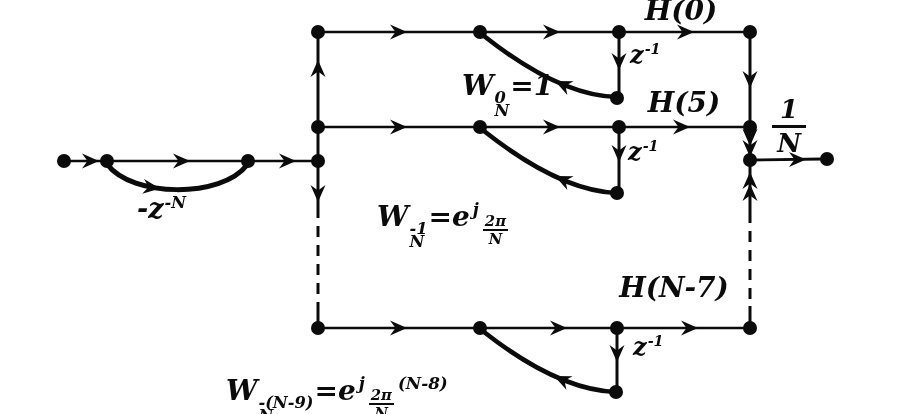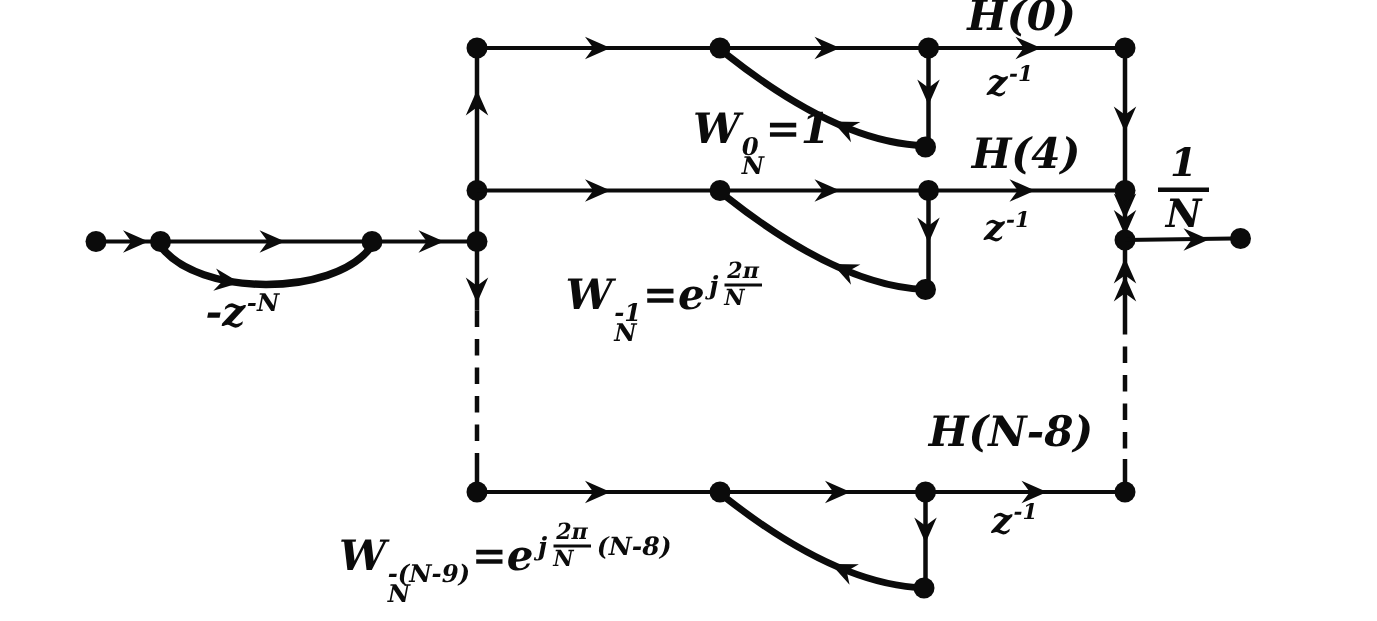--- a/index.html
+++ b/index.html
@@ -45,40 +45,41 @@
     align-items: center;
     gap: 4px;
     font-size: 60%;
     position: relative;
     top: -0.62em;
     margin-left: 3px;
   }
   .exp .frac {
     display: inline-flex;
     flex-direction: column;
-    align-items: flex-start;
+    align-items: center;
     font-size: 88%;
     line-height: 1.08;
+    margin-top: 40px;
   }
   .exp .frac .fnum { border-bottom: 2px solid var(--ink); padding: 0 2px; }
   .exp .frac .fden { padding-top: 0px; }
 
   .bigfrac {
     position: absolute;
     text-align: center;
     font-weight: bold;
     font-style: italic;
     font-size: 26px;
     line-height: 1.1;
     color: var(--ink);
   }
   .bigfrac .fnum { display:block; border-bottom: 3px solid var(--ink); padding: 0 8px 1px; }
   .bigfrac .fden { display:block; padding-top: 1px; }
 
-  .z-lbl { font-size: 24px; margin-left: 28px; }
+  .z-lbl { font-size: 24px; }
   .comb-lbl { font-size: 27px; }
   .hx-lbl { transform: translateX(-50%); }
 </style>
 </head>
 <body>
 
 <div class="stage">
 
   <svg class="flow" width="918" height="414" viewBox="0 0 918 414">
     <defs>
@@ -184,22 +185,22 @@
     <g fill="currentColor" stroke="none">
       <use href="#ah" transform="translate(806,159.6)"></use>
       <circle cx="827" cy="159" r="7"></circle>
     </g>
   </svg>
 
 
   <div class="lbl comb-lbl" style="left:137px; top:195px;text-align:center;"><span>-z</span><sup>-N</sup></div>
 
   <div class="lbl hx-lbl" style="left:681px; top:-3px;">H(0)</div>
-  <div class="lbl hx-lbl" style="left:684px; top:89px;">H(4)</div>
-  <div class="lbl hx-lbl" style="left:674px; top:274px;">H(N-8)</div>
+  <div class="lbl hx-lbl" style="left:684px; top:89px;">H(5)</div>
+  <div class="lbl hx-lbl" style="left:674px; top:274px;">H(N-7)</div>
 
   <div class="lbl z-lbl" style="left:630px; top:43px;"><span>z</span><sup>-1</sup></div>
   <div class="lbl z-lbl" style="left:628px; top:140px;"><span>z</span><sup>-1</sup></div>
   <div class="lbl z-lbl" style="left:633px; top:335px;"><span>z</span><sup>-1</sup></div>
 
   <div class="lbl" style="left:462px; top:72px;"><span>W</span><span class="supsub">
         <span class="ss-sup">0</span>
         <span class="ss-sub">N</span>
       </span><span>=1</span></div>
 

